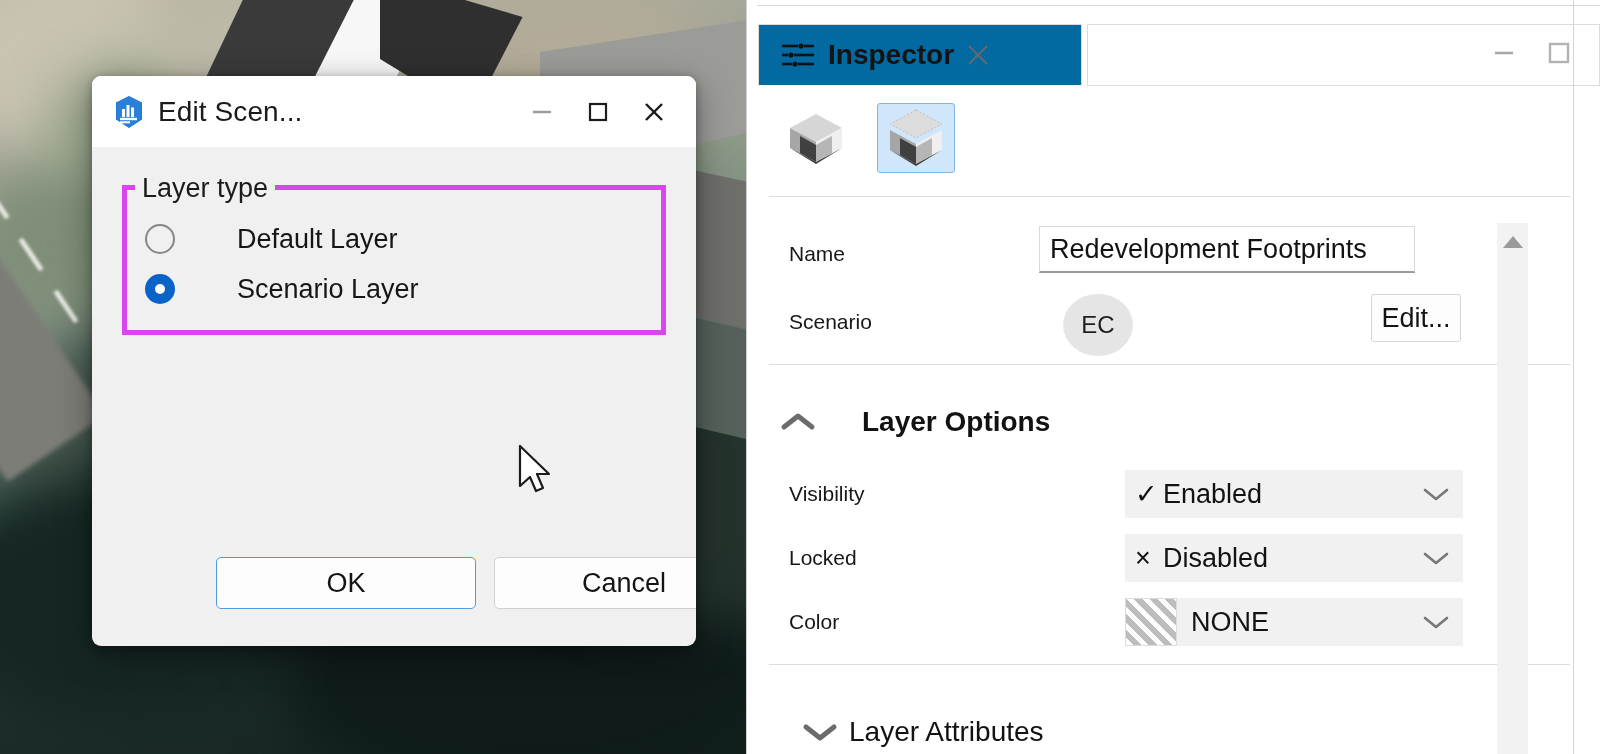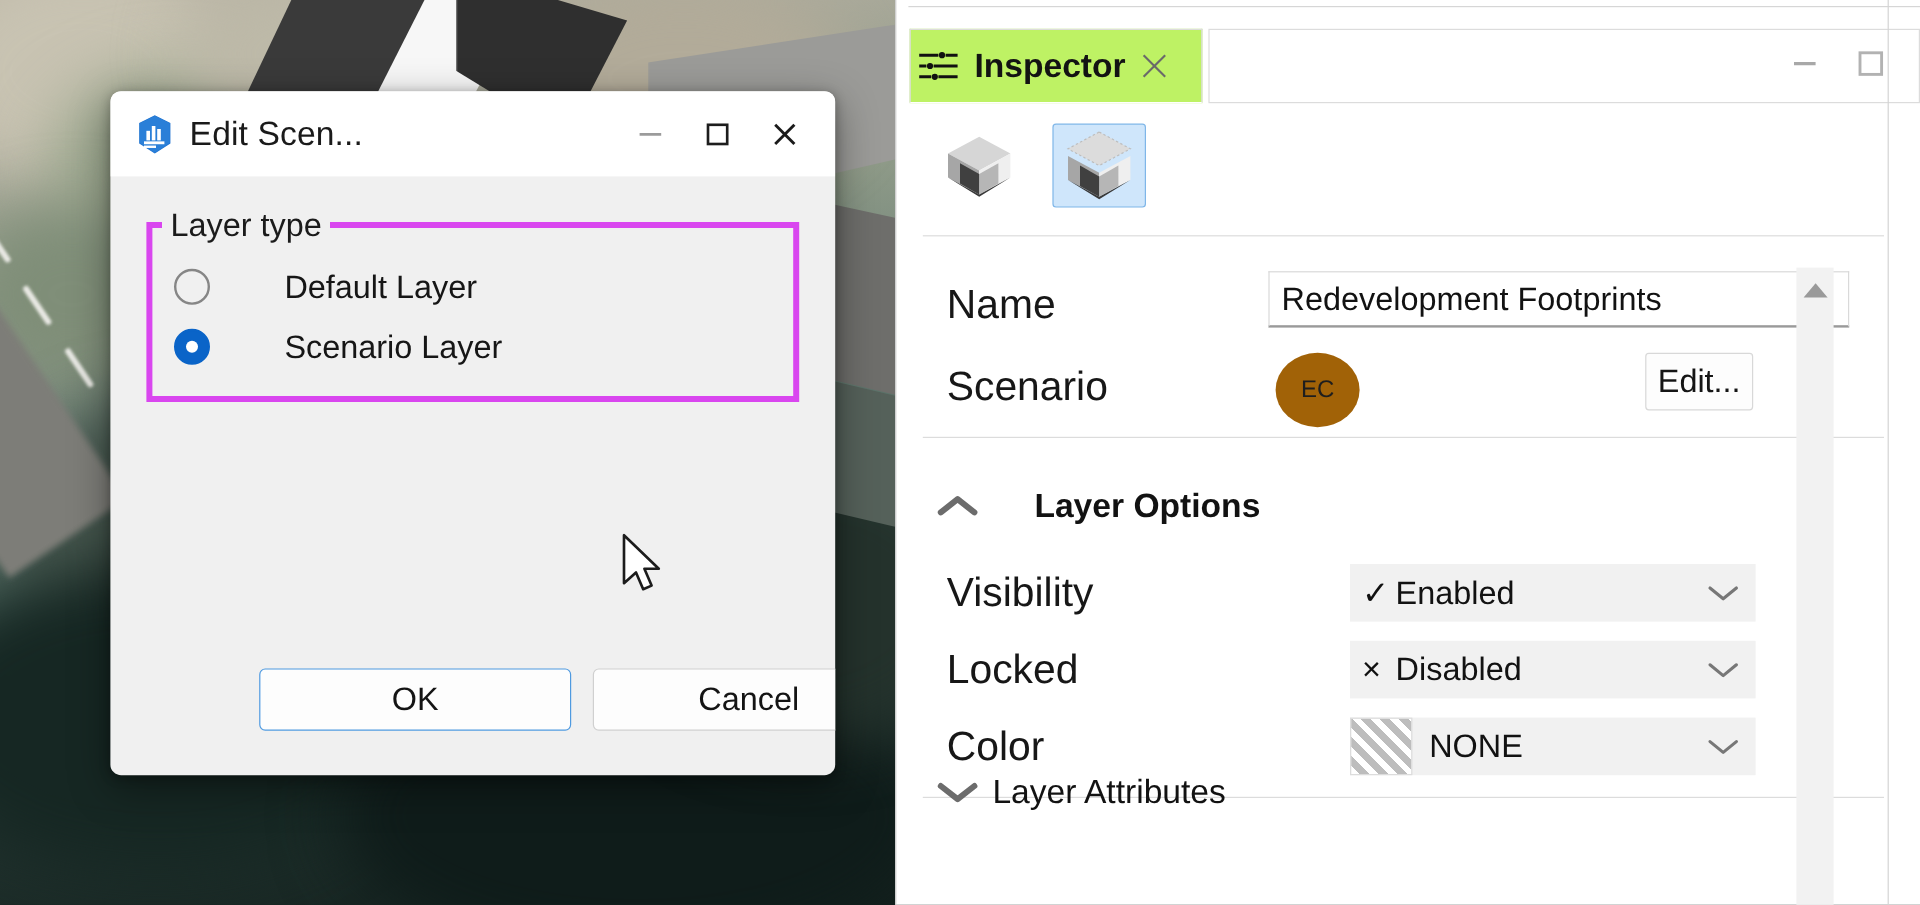--- a/index.html
+++ b/index.html
@@ -115,24 +115,24 @@
   }
   #panel-topline {
     position: absolute; left: 10px; right: 0; top: 5px; height: 1px;
     background: #d6d6d6;
   }
   #tabstrip {
     position: absolute; left: 11px; right: 0; top: 24px; height: 62px;
     display: flex;
   }
   #tab-inspector {
-    width: 244px; height: 62px;
+    width: 324px; height: 62px;
     border: 1px solid #dcdcdc; border-bottom: 1px solid #ffffff;
-    background: #bef264;
-    display: flex; align-items: center; padding-left: 6px;
+    background: #0369a1;
+    display: flex; align-items: center; padding-left: 22px;
     position: relative; z-index: 2;
   }
   #tab-icon { width: 34px; height: 28px; flex: 0 0 34px; }
   #tab-label { font-size: 28px; font-weight: bold; color: #131313; margin-left: 13px; }
   #tab-close { margin-left: 11px; width: 26px; height: 26px; }
   #tabstrip-rest {
     flex: 1 1 auto; height: 62px; margin-left: 5px;
     border: 1px solid #dcdcdc;
     background: #ffffff;
     display: flex; align-items: center; justify-content: flex-end;
@@ -154,33 +154,33 @@
 
   .divider {
     position: absolute; left: 22px; right: 30px; height: 1px; background: #dcdcdc;
   }
 
   .prop-row {
     position: absolute; left: 0; right: 0; height: 56px;
     display: flex; align-items: center;
   }
   .prop-label {
-    position: absolute; left: 42px; font-size: 34px; color: #171717;
+    position: absolute; left: 42px; font-size: 21px; color: #171717;
   }
   #name-input {
-    position: absolute; left: 310px; top: 0; width: 484px; height: 47px;
+    position: absolute; left: 292px; top: 0; width: 376px; height: 47px;
     background: #ffffff; border: 1px solid #d9d9d9; border-bottom: 2px solid #9a9a9a;
     display: flex; align-items: center; padding-left: 10px;
     font-size: 27px; color: #121212; overflow: hidden; white-space: nowrap;
   }
   #scenario-badge {
     position: absolute; left: 316px; top: 0; width: 70px; height: 62px;
-    border-radius: 50%; background: #a16207;
+    border-radius: 50%; background: #e5e5e5;
     display: flex; align-items: center; justify-content: center;
-    font-size: 20px; color: #1e1e1e;
+    font-size: 24px; color: #1e1e1e;
   }
   #scenario-edit-btn {
     position: absolute; left: 624px; top: 0; width: 90px; height: 48px;
     background: #fdfdfd; border: 1px solid #d8d8d8; border-radius: 3px;
     display: flex; align-items: center; justify-content: center;
     font-size: 27px; color: #151515;
   }
 
   .section-header {
     position: absolute; left: 0; display: flex; align-items: center;
@@ -440,21 +440,21 @@
       <span class="cchev">
         <svg viewBox="0 0 30 20" width="30" height="20">
             <polyline points="4,6 15,15 26,6" fill="none" stroke="#777" stroke-width="2.6" stroke-linecap="round" stroke-linejoin="round"></polyline>
           </svg>
       </span>
     </div>
   </div>
 
   <div class="divider" style="top:664px;"></div>
 
-  <div class="section-header" style="top:644px;">
+  <div class="section-header" style="top:716px;margin-left:22px;">
     <div class="chevron">
       <svg viewBox="0 0 38 24" width="38" height="24">
         <polyline points="5,7 19,18 33,7" fill="none" stroke="#6c6c6c" stroke-width="5" stroke-linecap="round" stroke-linejoin="round"></polyline>
       </svg>
     </div>
     <div class="section-title">Layer Attributes</div>
   </div>
 
 </div>
 

